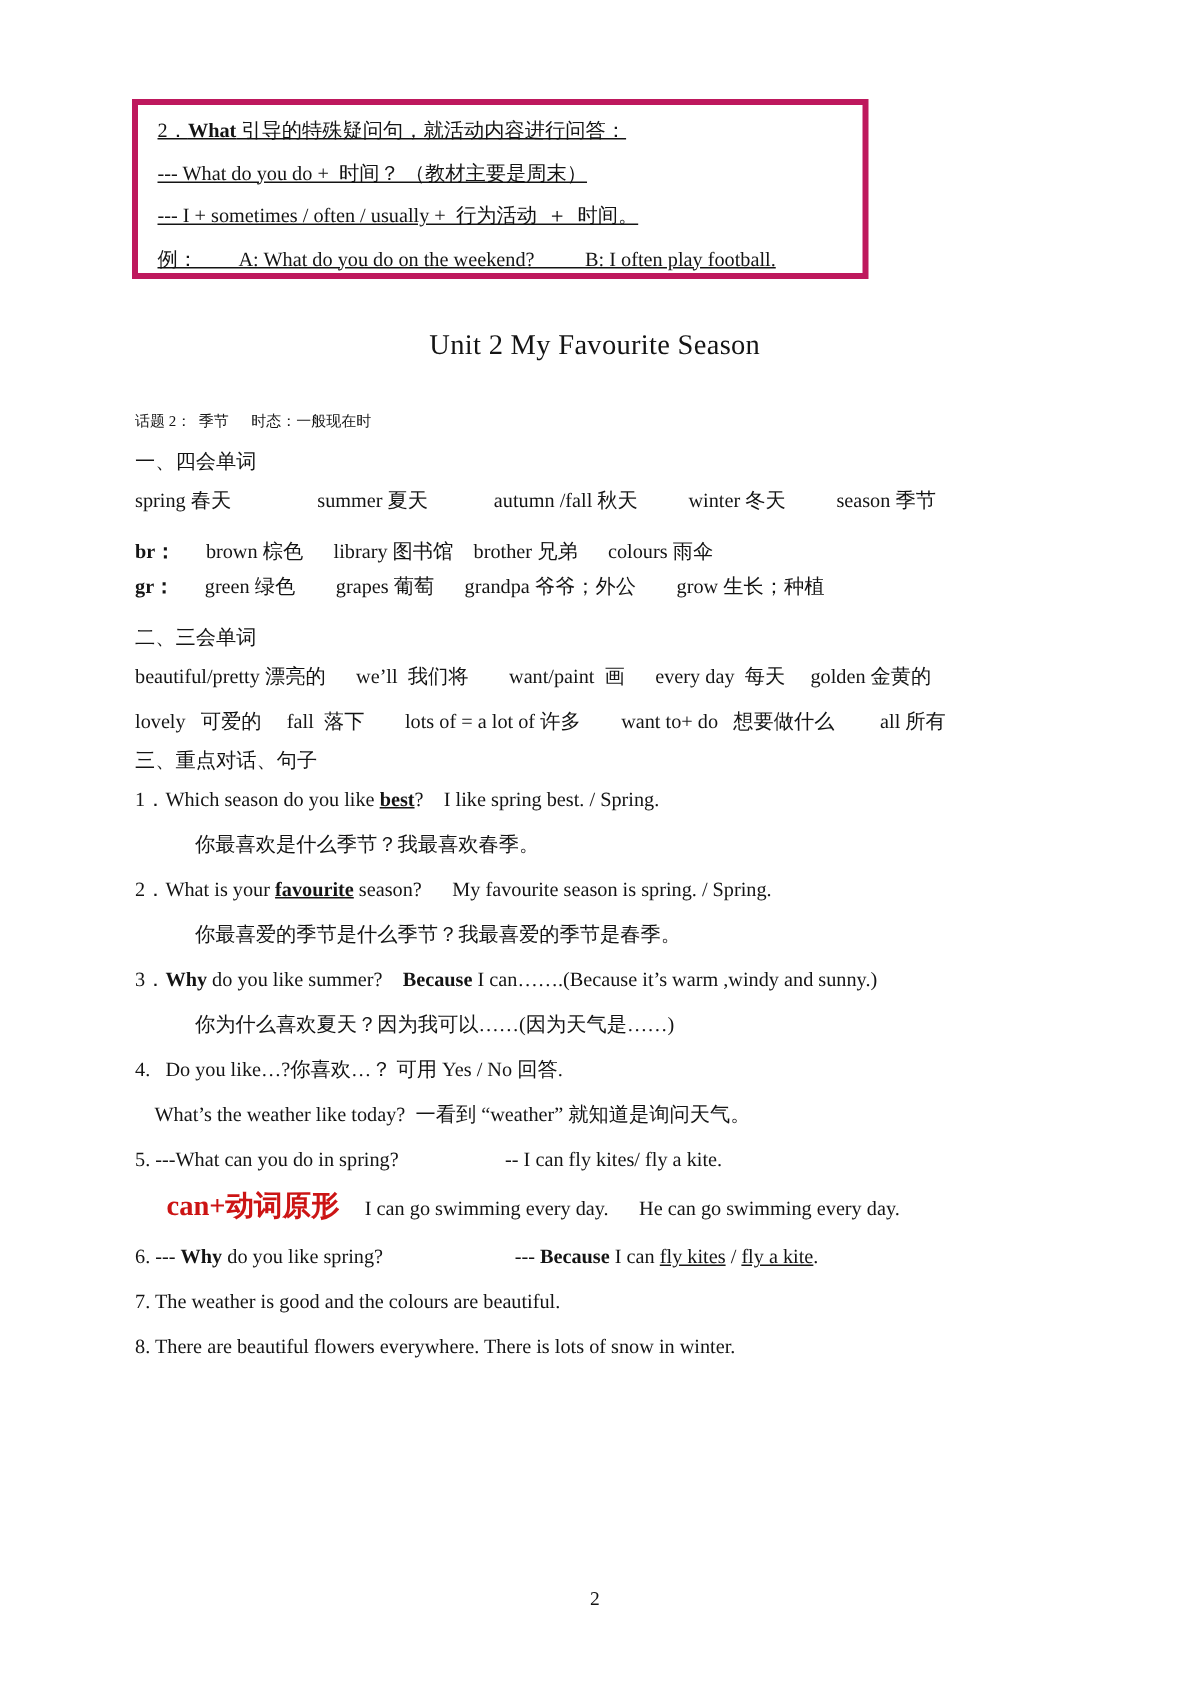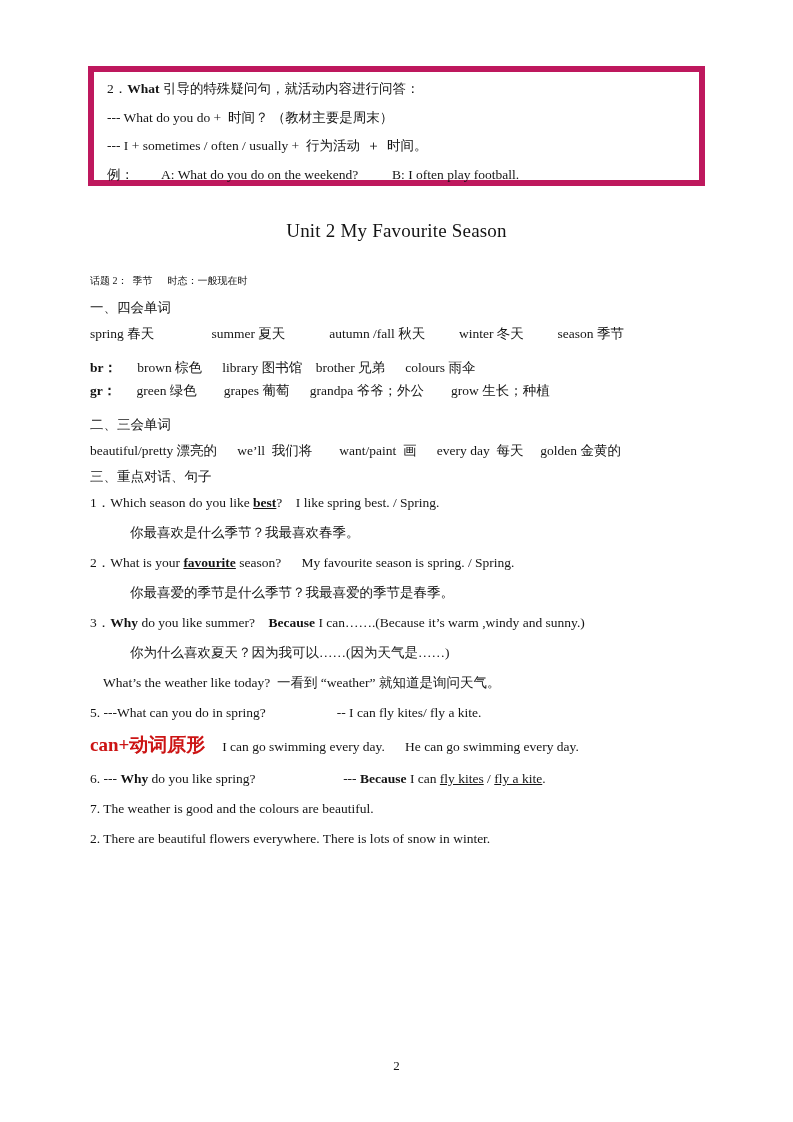--- a/index.html
+++ b/index.html
@@ -2,44 +2,45 @@
 <html><head>
 <meta charset="utf-8">
 <style>
   html,body{margin:0;padding:0;background:#e8e8e8;}
   .sheet{
     position:relative;width:793px;height:1122px;background:#ffffff;
     font-family:"Liberation Serif","DejaVu Serif",serif;color:#141414;
     margin:0 auto;overflow:hidden;
   }
   .grammar-box{
-    position:absolute;left:88px;top:66px;width:617px;height:120px;
-    border:6px solid #be185d;box-sizing:border-box;padding:3px 13px;
+    position:absolute;left:88px;top:66px;width:491px;height:120px;
+    border:4px solid #be185d;box-sizing:border-box;padding:3px 13px;
     font-size:13.5px;
+    text-decoration:underline;
   }
   .grammar-box .line{margin:0;line-height:28.5px;white-space:pre-wrap;}
   .doc-title{
     position:absolute;left:0;top:220px;width:100%;text-align:center;
     font-weight:normal;font-size:19px;letter-spacing:.2px;
   }
   .topic-line{
     position:absolute;left:90px;top:274px;font-weight:normal;font-size:10px;
     white-space:pre-wrap;
   }
   .doc-body{
     position:absolute;left:90px;top:298px;width:618px;font-size:13.5px;
   }
   .line{white-space:pre-wrap;line-height:20px;margin:0 0 10px 0;min-height:20px;}
   .heading{margin-bottom:6px;}
   .mt-md{margin-top:14px;}
   .tight{margin-top:-7px;}
   .tight2{margin-top:-4px;}
   .translation{padding-left:40px;}
   .subnote{padding-left:13px;}
-  .canline{line-height:24px;}
+  .canline{line-height:24px;margin-left:21px;}
   .seg-b{font-weight:bold;}
   .seg-bu{font-weight:bold;text-decoration:underline;}
   .seg-u{text-decoration:underline;}
   .seg-red{color:#c0392b;font-weight:bold;}
   .seg-canred{color:#cc1414;font-weight:bold;font-size:19px;}
   .page-number{
     position:absolute;left:0;top:1058px;width:100%;text-align:center;
     font-size:13px;
   }
 </style>
@@ -59,30 +60,32 @@
 
   <div class="topic-line">话题 2：  季节      时态：一般现在时</div>
 
   <div class="doc-body">
       <div class="line heading"><span class="seg">一、四会单词</span></div>
       <div class="line vocab"><span class="seg">spring 春天                 summer 夏天             autumn /fall 秋天          winter 冬天          season 季节</span></div>
       <div class="line vocab mt-md"><span class="seg-b">br：</span><span class="seg">      brown 棕色      library 图书馆    brother 兄弟      colours 雨伞</span></div>
       <div class="line vocab tight"><span class="seg-b">gr：</span><span class="seg">      green 绿色        grapes 葡萄      grandpa 爷爷；外公        grow 生长；种植</span></div>
       <div class="line heading mt-md"><span class="seg">二、三会单词</span></div>
       <div class="line vocab"><span class="seg">beautiful/pretty 漂亮的      we’ll  我们将        want/paint  画      every day  每天     golden 金黄的</span></div>
+      <div class="line vocab"><span class="seg">lovely   可爱的     fall  落下        lots of = a lot of 许多        want to+ do   想要做什么         all 所有</span></div>
       <div class="line heading tight2"><span class="seg">三、重点对话、句子</span></div>
       <div class="line sentence"><span class="seg">1．Which season do you like </span><span class="seg-bu">best</span><span class="seg">?    I like spring best. / Spring.</span></div>
       <div class="line translation"><span class="seg">你最喜欢是什么季节？我最喜欢春季。</span></div>
       <div class="line sentence"><span class="seg">2．What is your </span><span class="seg-bu">favourite</span><span class="seg"> season?      My favourite season is spring. / Spring.</span></div>
       <div class="line translation"><span class="seg">你最喜爱的季节是什么季节？我最喜爱的季节是春季。</span></div>
       <div class="line sentence"><span class="seg">3．</span><span class="seg-b">Why</span><span class="seg"> do you like summer?    </span><span class="seg-b">Because</span><span class="seg"> I can…….(Because it’s warm ,windy and sunny.)</span></div>
       <div class="line translation"><span class="seg">你为什么喜欢夏天？因为我可以……(因为天气是……)</span></div>
+      <div class="line sentence"><span class="seg">4.   Do you like…?你喜欢…？ 可用 Yes / No 回答.</span></div>
       <div class="line subnote"><span class="seg">What’s the weather like today?  一看到 “weather” 就知道是询问天气。</span></div>
       <div class="line sentence"><span class="seg">5. ---What can you do in spring?                     -- I can fly kites/ fly a kite.</span></div>
       <div class="line canline"><span class="seg-canred">can+动词原形</span><span class="seg">     I can go swimming every day.      He can go swimming every day.</span></div>
       <div class="line sentence"><span class="seg">6. --- </span><span class="seg-b">Why</span><span class="seg"> do you like spring?                          --- </span><span class="seg-b">Because</span><span class="seg"> I can </span><span class="seg-u">fly kites</span><span class="seg"> / </span><span class="seg-u">fly a kite</span><span class="seg">.</span></div>
       <div class="line sentence"><span class="seg">7. The weather is good and the colours are beautiful.</span></div>
-      <div class="line sentence"><span class="seg">2. There are beautiful flowers everywhere. There is lots of snow in winter.</span></div>
+      <div class="line sentence"><span class="seg">8. There are beautiful flowers everywhere. There is lots of snow in winter.</span></div>
     </div>
 
   <div class="page-number">2</div>
 
 </div>
 
 </body></html>

